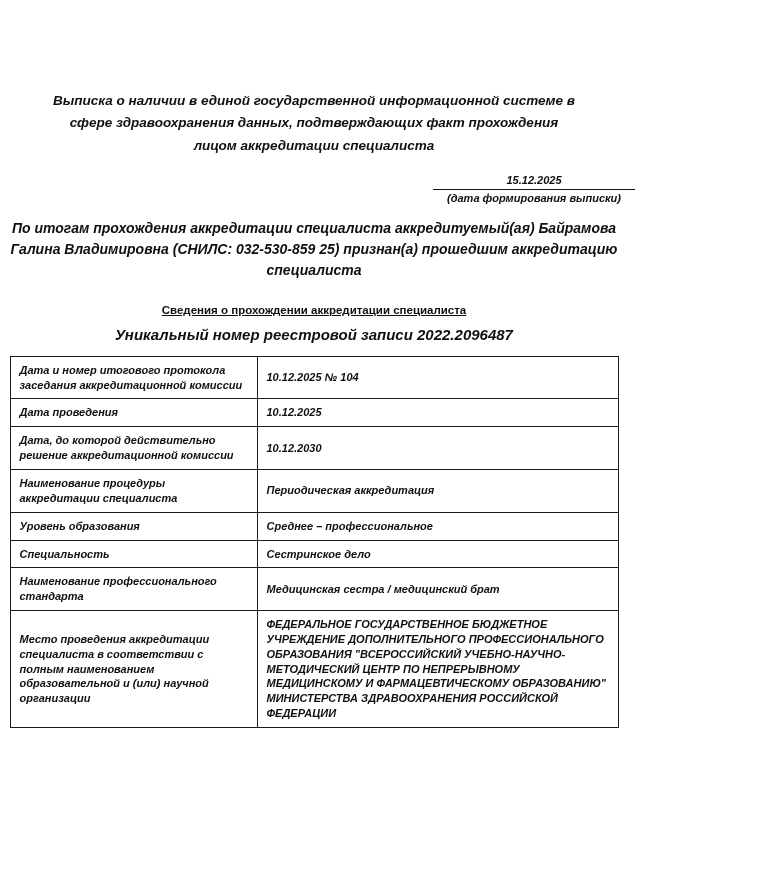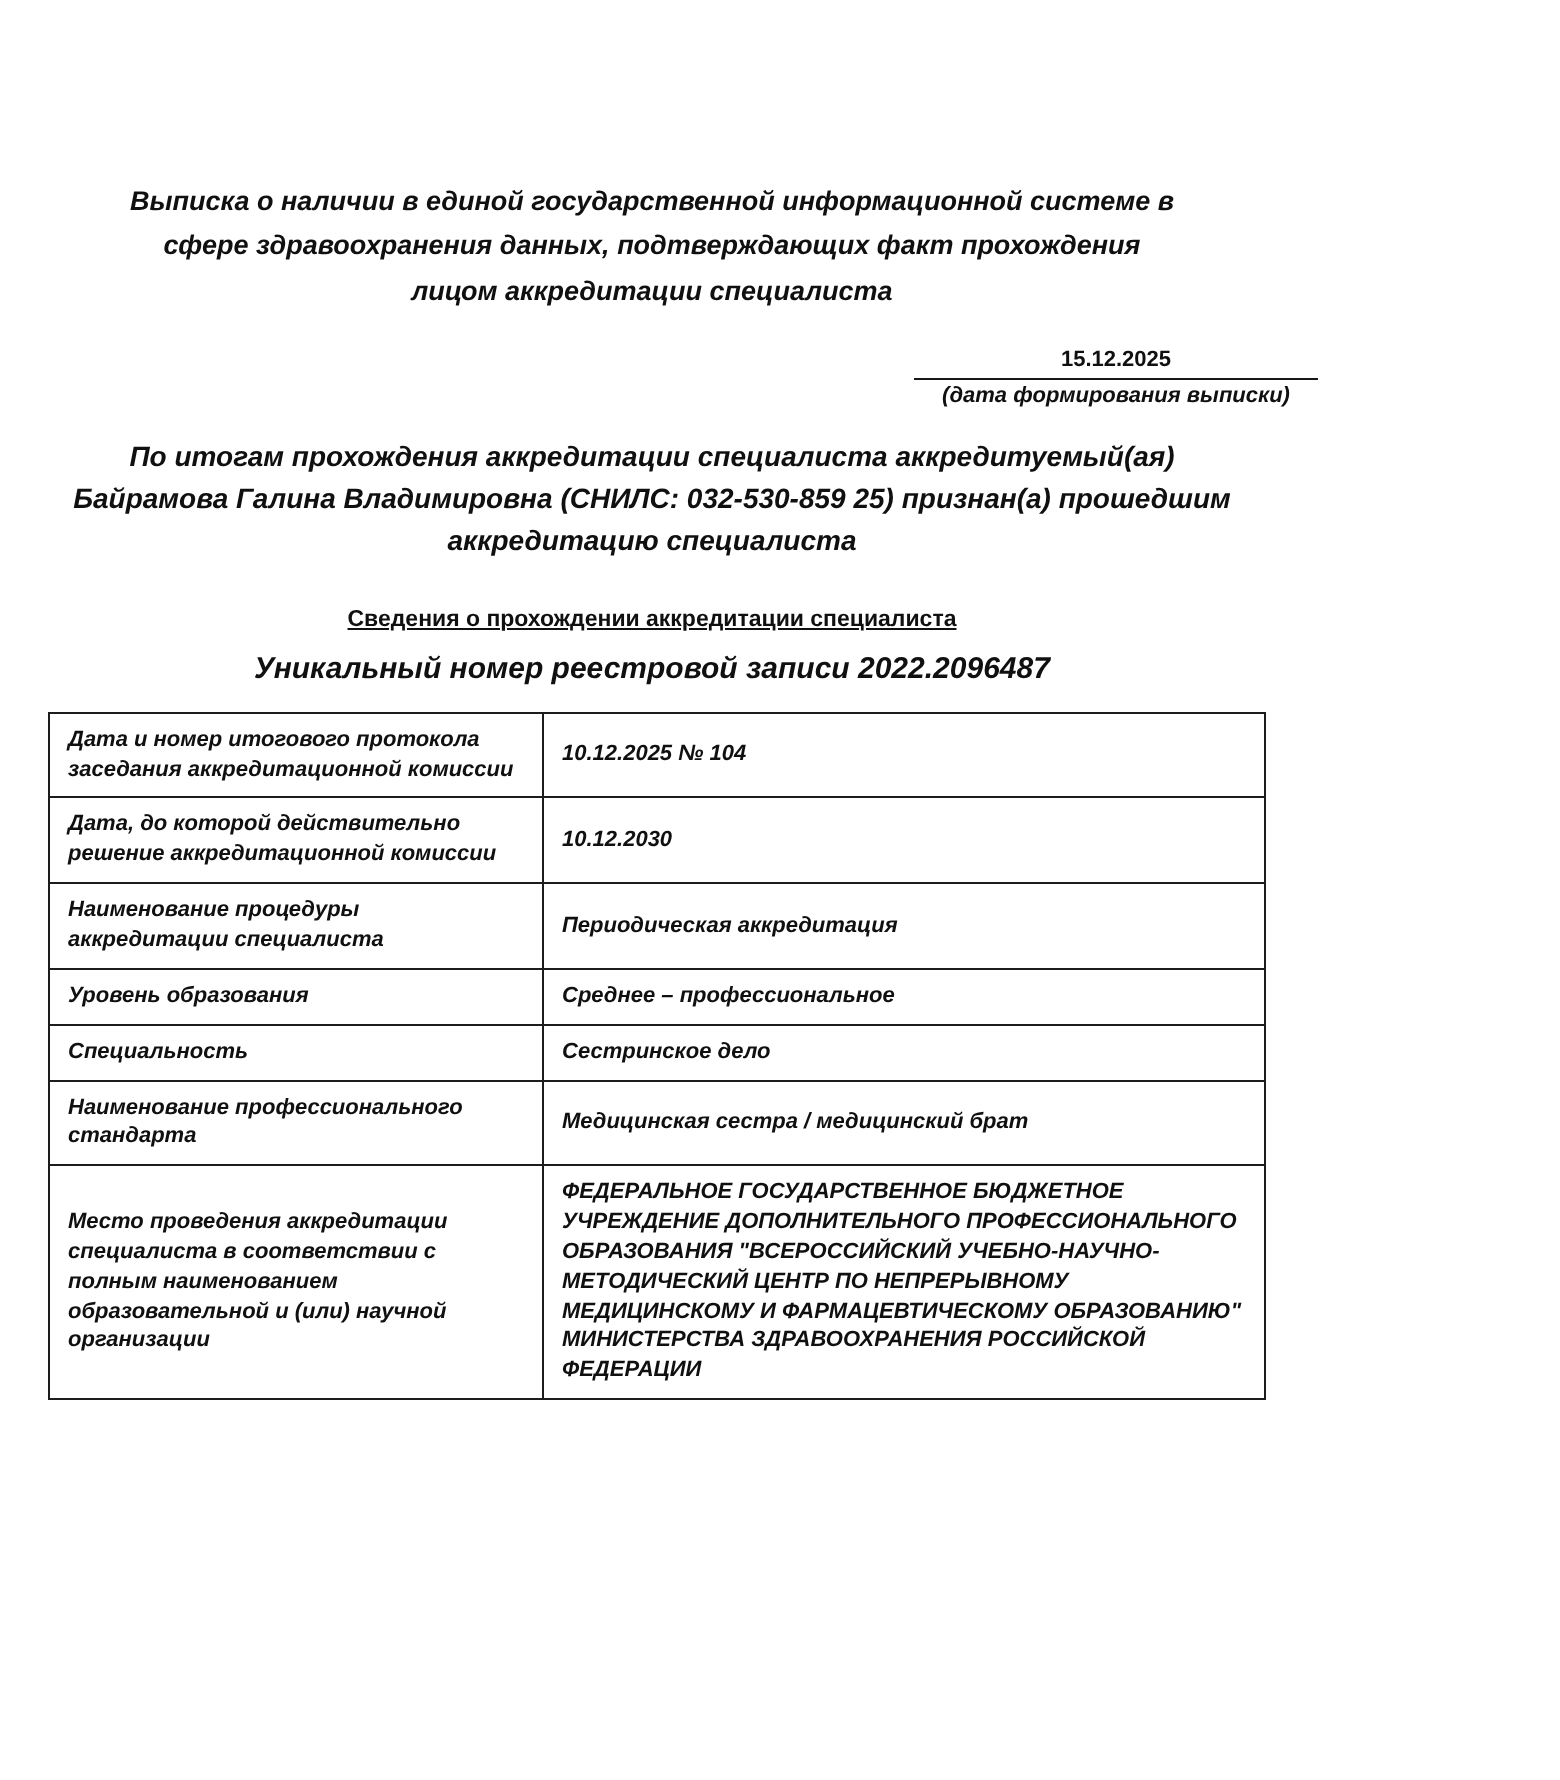--- a/index.html
+++ b/index.html
@@ -13,40 +13,40 @@
     font-family: "Liberation Sans", sans-serif;
     color: #101010;
     overflow: hidden;
   }
   .page {
     width: 628px;
     height: 890px;
     box-sizing: border-box;
     padding-top: 90px;
     background: #ffffff;
-    padding-left: 24px;
   }
   .doc-title {
     font-size: 13.5px;
     font-weight: bold;
     font-style: italic;
     text-align: center;
     line-height: 1.65;
     max-width: 535px;
     margin: 0 auto;
   }
   .date-block {
     width: 202px;
     margin-left: 433px;
     margin-top: 17px;
     text-align: center;
   }
   .date-value {
     font-size: 11px;
     font-weight: bold;
+    font-style: italic;
     padding-bottom: 3px;
     border-bottom: 1.5px solid #161616;
   }
   .date-caption {
     font-size: 11px;
     font-weight: bold;
     font-style: italic;
     padding-top: 2px;
     white-space: nowrap;
   }
@@ -113,20 +113,24 @@
 
   <div class="registry-heading">Уникальный номер реестровой записи 2022.2096487</div>
 
   <table class="acc-table">
     <tbody>
         <tr>
           <td class="label-cell">Дата и номер итогового протокола заседания аккредитационной комиссии</td>
           <td class="value-cell">10.12.2025 № 104</td>
         </tr>
         <tr>
+          <td class="label-cell">Дата проведения</td>
+          <td class="value-cell">10.12.2025</td>
+        </tr>
+        <tr>
           <td class="label-cell">Дата, до которой действительно решение аккредитационной комиссии</td>
           <td class="value-cell">10.12.2030</td>
         </tr>
         <tr>
           <td class="label-cell">Наименование процедуры аккредитации специалиста</td>
           <td class="value-cell">Периодическая аккредитация</td>
         </tr>
         <tr>
           <td class="label-cell">Уровень образования</td>
           <td class="value-cell">Среднее – профессиональное</td>

